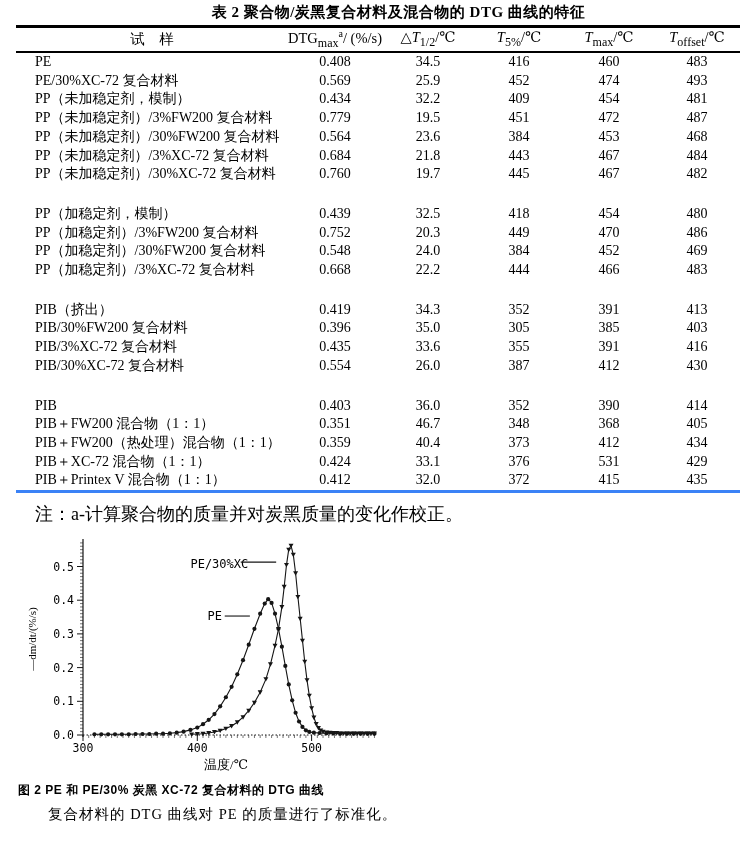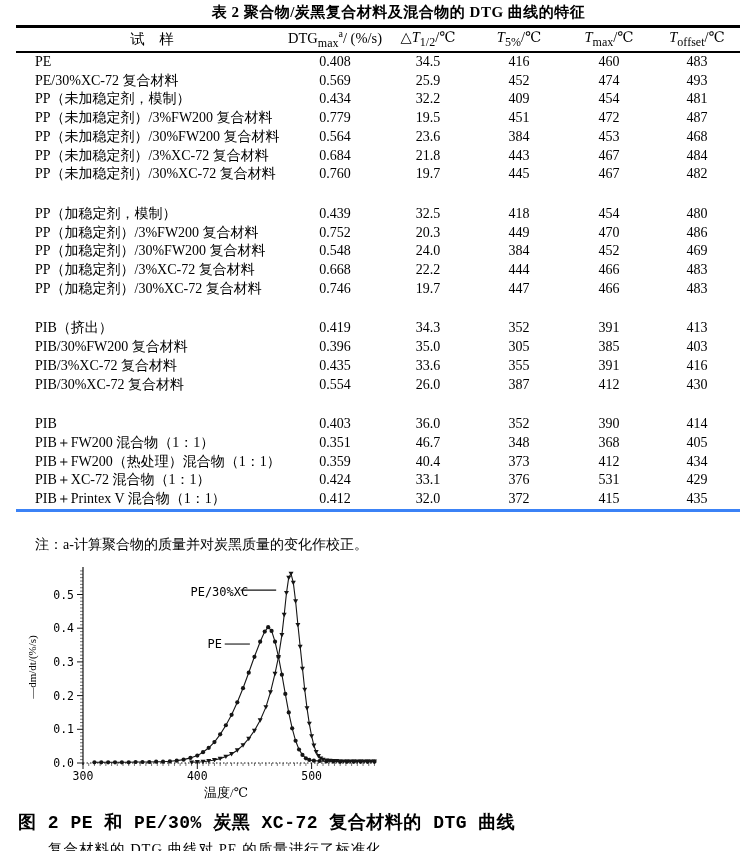--- a/index.html
+++ b/index.html
@@ -25,26 +25,26 @@
   table.data td{
     font-size:14px;height:18.7px;line-height:18.7px;
     text-align:center;vertical-align:middle;padding:0;
     white-space:nowrap;overflow:hidden;
   }
   table.data td.sample{text-align:left;padding-left:19px;}
   table.data tr.gap td{height:21px;}
   sub{font-size:12px;}
   sup{font-size:10px;}
   i.var{font-style:italic;font-family:"Liberation Serif","DejaVu Serif",serif;}
-  .footnote{margin:24px 0 0 35px;font-size:14px;}
+  .footnote{margin:9px 0 0 35px;font-size:18px;}
   .figure{margin:9px 0 0 26px;}
   .figure svg{display:block;}
   .fig-caption{
-    font-family:Liberation Mono, monospace;
-    font-weight:bold;font-size:18px;margin:3px 0 0 18px;letter-spacing:0.5px;
+    font-family:Liberation Sans, sans-serif;
+    font-weight:bold;font-size:12px;margin:3px 0 0 18px;letter-spacing:0.5px;
   }
   .fig-subcaption{font-size:14.5px;margin:6px 0 0 48px;letter-spacing:1px;}
 </style>
 </head>
 <body>
 
 <div class="title">表 2  聚合物/炭黑复合材料及混合物的 DTG 曲线的特征</div>
 
 <table class="data">
   <colgroup>
@@ -147,28 +147,20 @@
         <td>24.0</td>
         <td>384</td>
         <td>452</td>
         <td>469</td>
       </tr>
       <tr>
         <td class="sample">PP（加稳定剂）/3%XC-72 复合材料</td>
         <td>0.668</td>
         <td>22.2</td>
         <td>444</td>
-        <td>466</td>
-        <td>483</td>
-      </tr>
-      <tr>
-        <td class="sample">PP（加稳定剂）/30%XC-72 复合材料</td>
-        <td>0.746</td>
-        <td>19.7</td>
-        <td>447</td>
         <td>466</td>
         <td>483</td>
       </tr>
       <tr class="gap">
         <td colspan="6"></td>
       </tr>
       <tr>
         <td class="sample">PIB（挤出）</td>
         <td>0.419</td>
         <td>34.3</td>

